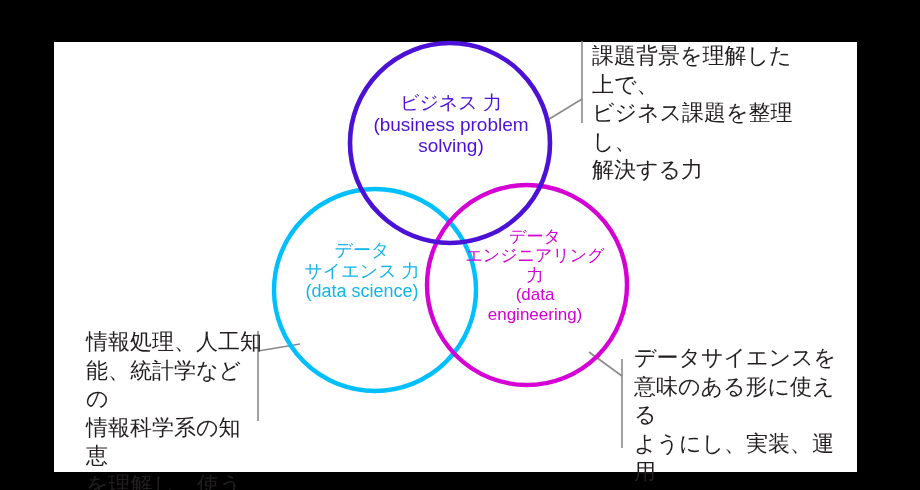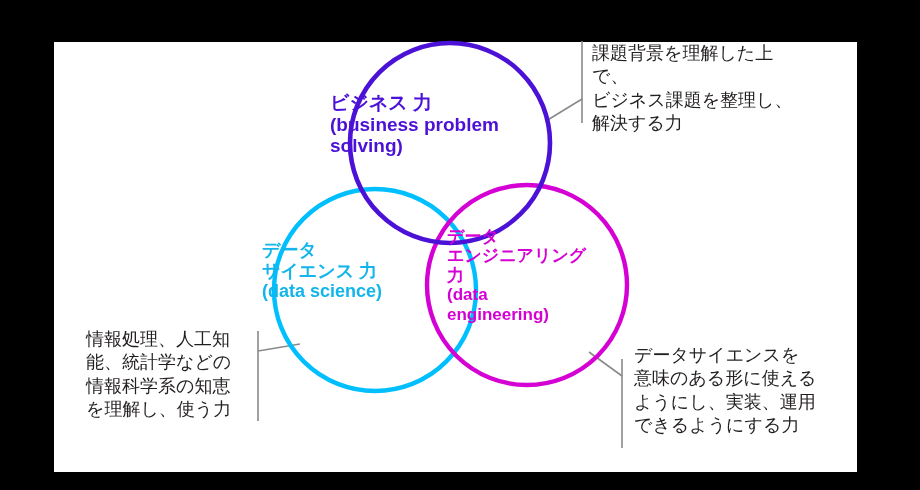--- a/index.html
+++ b/index.html
@@ -28,22 +28,22 @@
     position: absolute;
     left: 0;
     top: 0;
     width: 920px;
     height: 490px;
     pointer-events: none;
   }
 
   .circle-label {
     position: absolute;
-    text-align: left;
-    font-weight: bold;
+    text-align: center;
+    font-weight: normal;
     line-height: 1.14;
     white-space: pre-line;
     letter-spacing: 0px;
   }
   #label-business {
     left: 330px;
     top: 92px;
     width: 242px;
     font-size: 19px;
     color: #4b11d6;
@@ -59,21 +59,21 @@
     left: 447px;
     top: 227px;
     width: 176px;
     font-size: 17px;
     color: #d400d4;
   }
 
   .annotation {
     position: absolute;
     color: #231f20;
-    font-size: 18px;
+    font-size: 22px;
     line-height: 1.30;
     white-space: pre-line;
   }
   #anno-business {
     left: 592px;
     top: 42px;
     width: 216px;
   }
   #anno-datascience {
     left: 86px;

